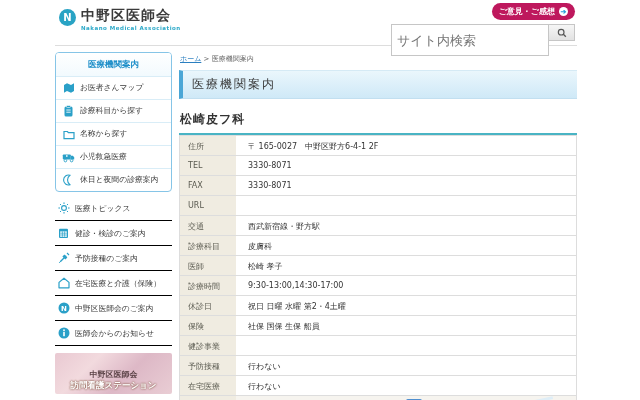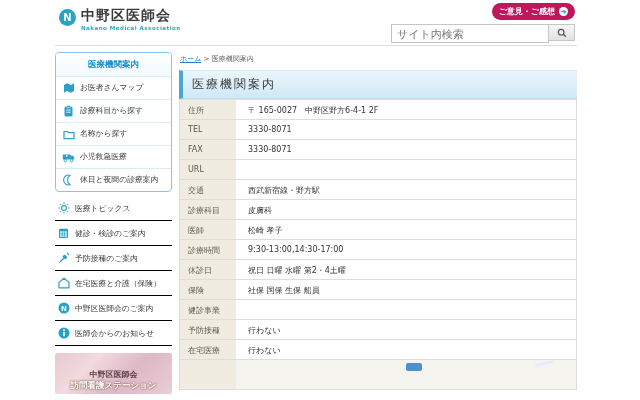--- a/index.html
+++ b/index.html
@@ -13,21 +13,21 @@
   .logo-mark { width:17px; height:17px; border-radius:50%; background:#29a3c4; color:#fff;
     font-size:10px; font-weight:bold; display:flex; align-items:center; justify-content:center; margin-top:2px; }
   .logo-jp { font-size:14px; font-weight:bold; color:#3a3a3a; letter-spacing:1px; line-height:1.2; }
   .logo-en { font-size:5.5px; color:#2aa8c8; font-weight:bold; letter-spacing:0.5px; margin-top:1px; }
   .feedback-btn { position:absolute; right:2px; top:3px; background:#be185d; color:#fff;
     font-size:8px; font-weight:bold; border:none; border-radius:9px; padding:3px 7px;
     display:flex; align-items:center; gap:4px; cursor:pointer; }
   .fb-arrow { width:9px; height:9px; background:#fff; color:#2b9fd8; border-radius:50%;
     font-size:7px; line-height:9px; text-align:center; display:inline-block; }
   .searchbar { position:absolute; right:2px; top:24px; display:flex; }
-  .search-input { width:158px; height:19px; border:1px solid #c6c6c6; font-size:11px;
+  .search-input { width:158px; height:32px; border:1px solid #c6c6c6; font-size:13px;
     padding:0 5px; color:#555; background:#fff; }
   .search-btn { width:26px; height:17px; border:1px solid #c6c6c6; border-left:none;
     background:linear-gradient(#f6f6f6,#e2e2e2); cursor:pointer; display:flex; align-items:center; justify-content:center; }
 
   
   .cols { display:flex; margin-top:6px; }
   .sidebar { width:117px; flex:none; }
   .main { flex:1; margin-left:7px; }
 
   
@@ -228,20 +228,21 @@
         <div class="b1l2">訪問看護ステーション</div>
       </div>
 
     </div>
 
     <div class="main">
       <div class="breadcrumb">
         <a>ホーム</a><span> &gt; </span><span>医療機関案内</span>
       </div>
       <div class="page-title">医療機関案内</div>
+      <div class="clinic-name">松崎皮フ科</div>
       <div class="table">
 
         <div class="trow">
             <div class="tlabel">住所</div>
             <div class="tvalue">〒 165-0027　中野区野方6-4-1 2F</div>
           </div>
           <div class="trow">
             <div class="tlabel">TEL</div>
             <div class="tvalue">3330-8071</div>
           </div>

